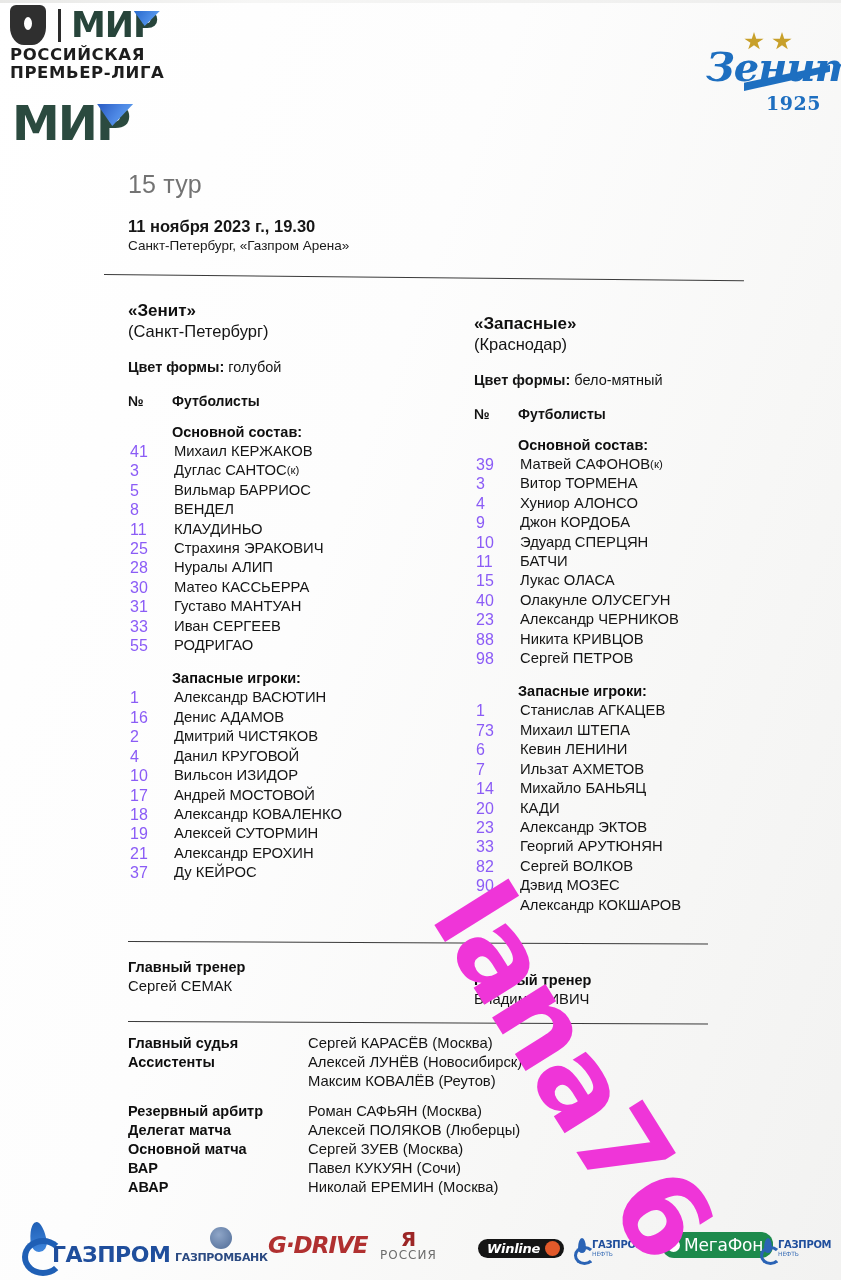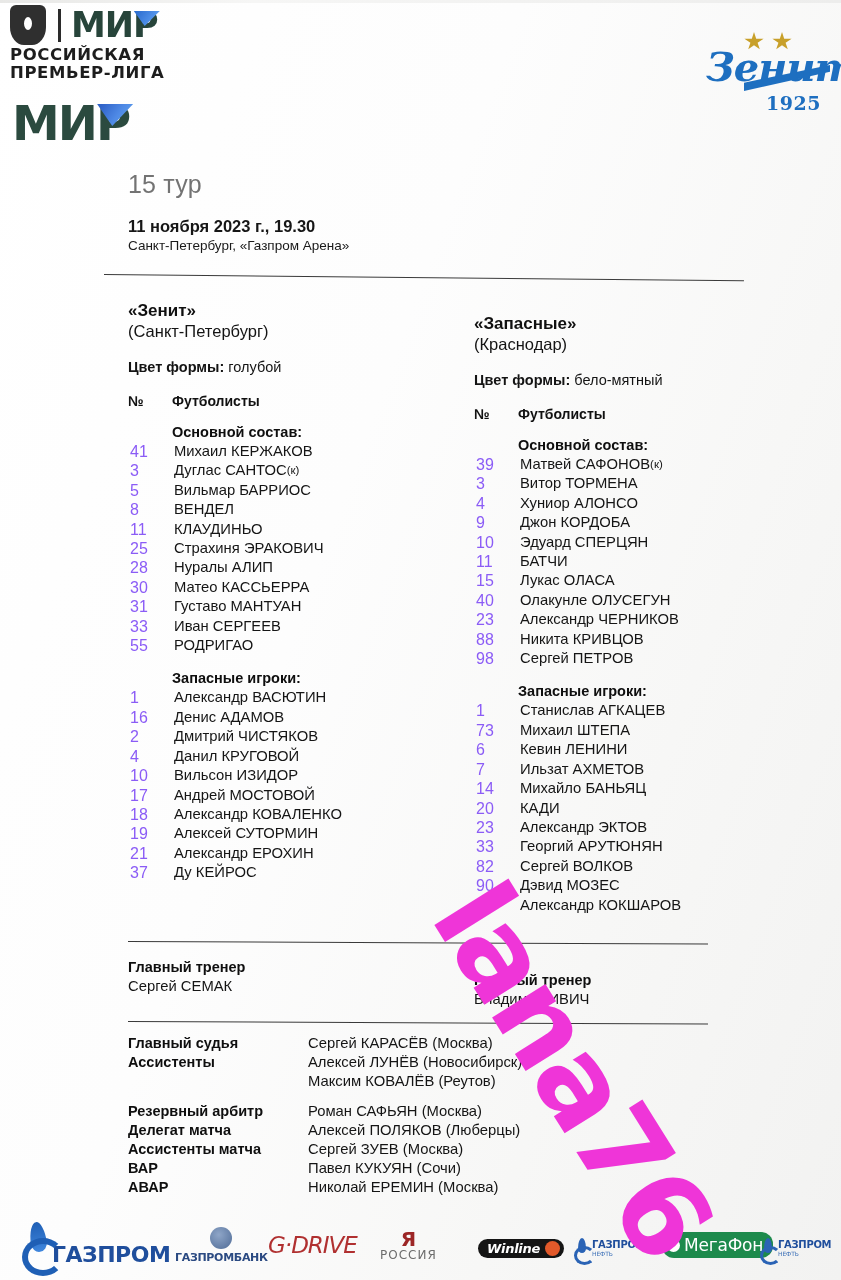--- a/index.html
+++ b/index.html
@@ -339,21 +339,21 @@
     font-family: "DejaVu Sans", sans-serif;
     font-weight: bold;
     font-size: 11px;
     color: #2b4a82;
     letter-spacing: -0.3px;
   }
   .sp-gdrive { left: 268px; bottom: 16px; }
   .gdrive-word {
     font-family: "DejaVu Sans", sans-serif;
     font-style: italic;
-    font-weight: normal;
+    font-weight: bold;
     font-size: 23px;
     color: #b03030;
     letter-spacing: -1px;
     margin-top: 22px;
   }
   .sp-rossiya { left: 380px; bottom: 12px; text-align: center; }
   .ros-mark {
     font-family: "DejaVu Sans", sans-serif;
     font-weight: bold;
     font-size: 20px;
@@ -748,21 +748,21 @@
       </div>
       <div class="off-row gap">
         <span class="off-label">Резервный арбитр</span>
         <span class="off-name">Роман САФЬЯН (Москва)</span>
       </div>
       <div class="off-row">
         <span class="off-label">Делегат матча</span>
         <span class="off-name">Алексей ПОЛЯКОВ (Люберцы)</span>
       </div>
       <div class="off-row">
-        <span class="off-label">Ассистенты матча</span>
+        <span class="off-label">Основной матча</span>
         <span class="off-name">Сергей ЗУЕВ (Москва)</span>
       </div>
       <div class="off-row">
         <span class="off-label">ВАР</span>
         <span class="off-name">Павел КУКУЯН (Сочи)</span>
       </div>
       <div class="off-row">
         <span class="off-label">АВАР</span>
         <span class="off-name">Николай ЕРЕМИН (Москва)</span>
       </div>

